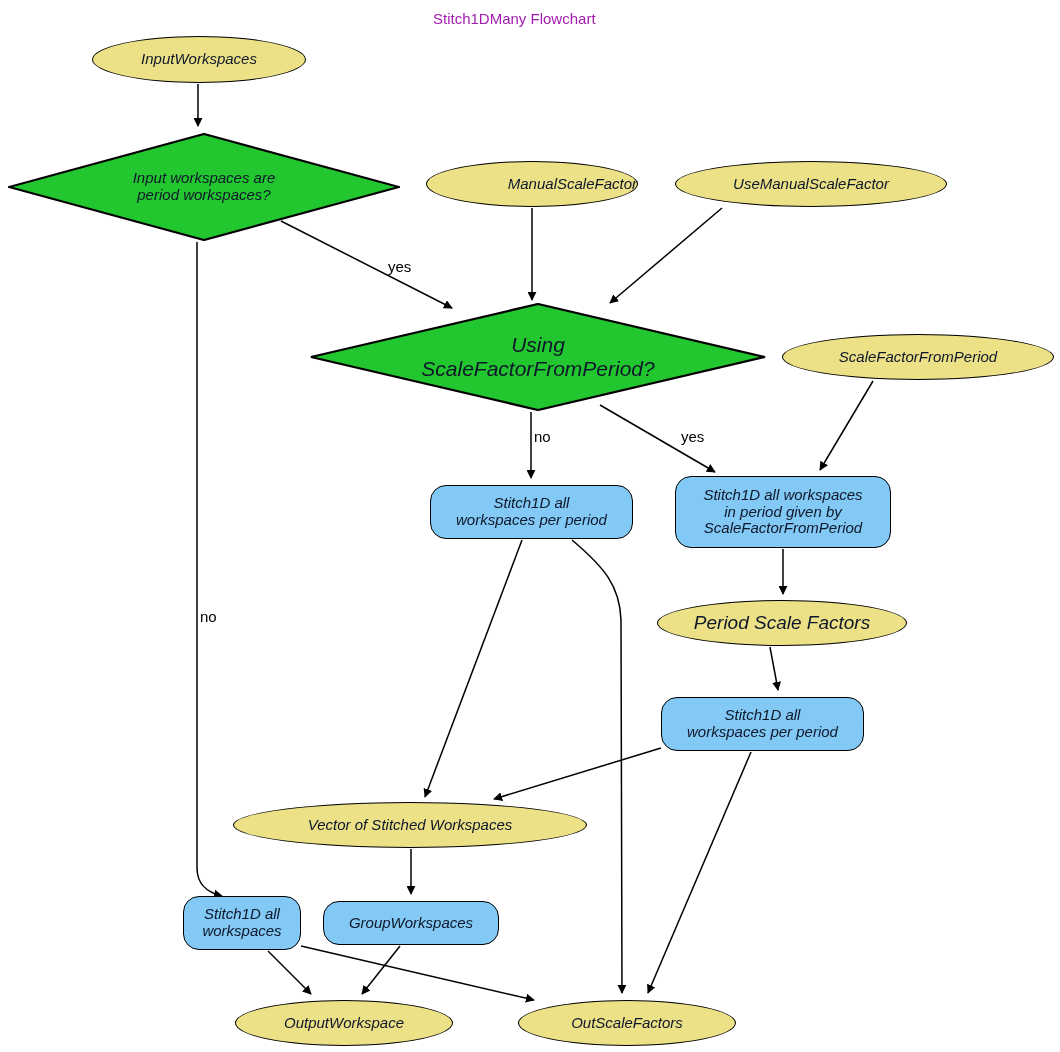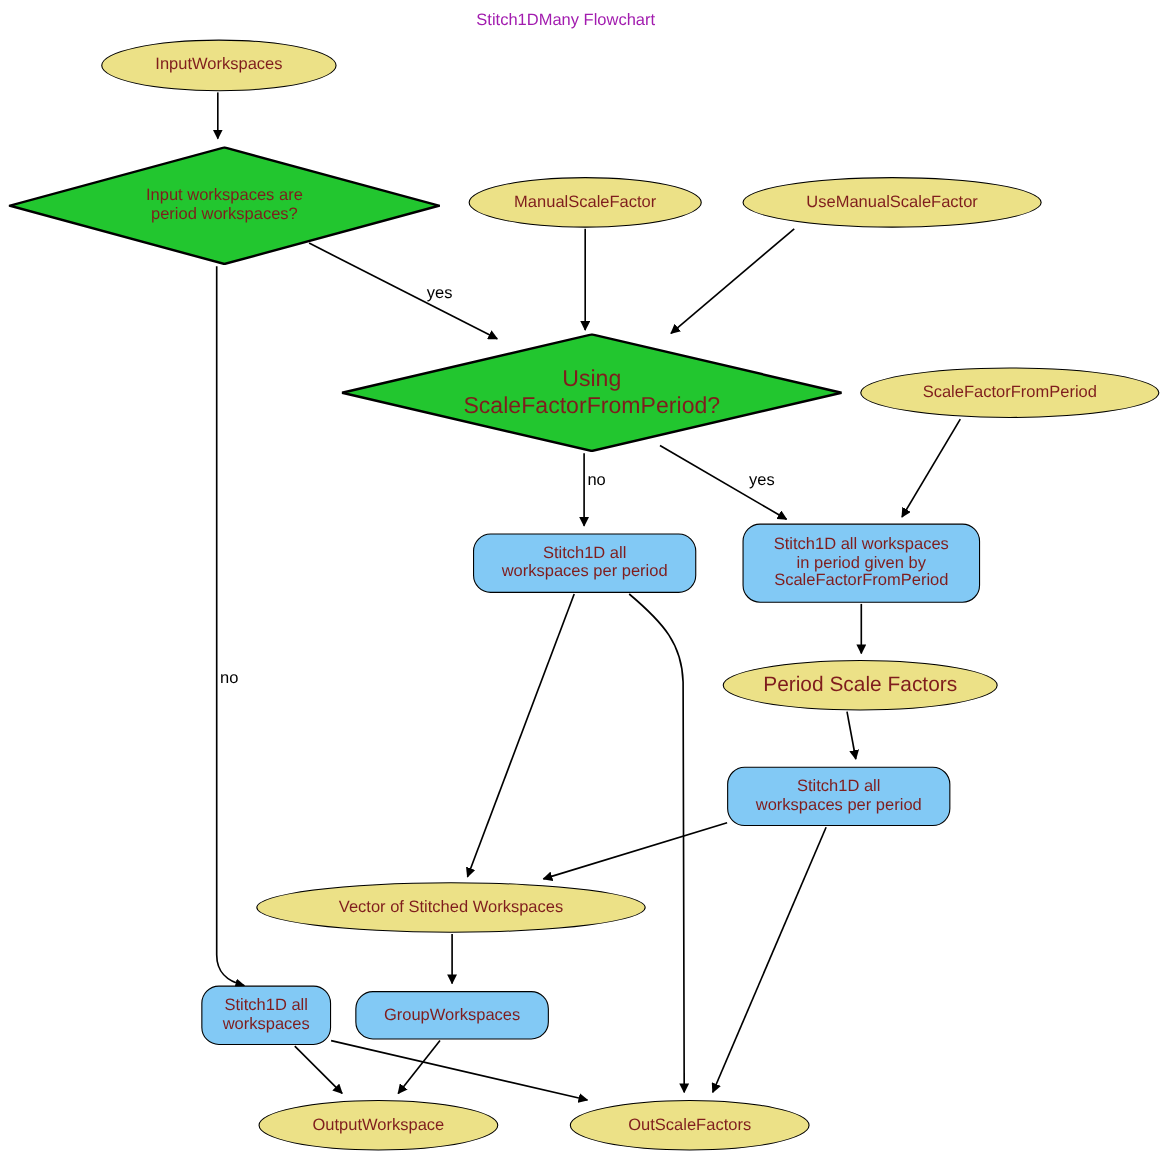--- a/index.html
+++ b/index.html
@@ -1,20 +1,20 @@
 <!DOCTYPE html>
 <html><head>
 <meta charset="utf-8">
 <style>
   html,body{margin:0;padding:0;background:#ffffff;}
   #canvas{position:relative;width:1060px;height:1052px;background:#ffffff;
           font-family:"Liberation Sans","DejaVu Sans",sans-serif;overflow:hidden;}
   #edges{position:absolute;left:0;top:0;width:1060px;height:1052px;}
   .node{position:absolute;display:flex;align-items:center;justify-content:center;
-        text-align:center;color:#7f1d1d;box-sizing:border-box;}
+        text-align:center;color:#0f172a;box-sizing:border-box;font-style:italic;}
   .node .lbl{display:block;line-height:1.12;white-space:pre-line;}
   .ellipse{border:1.3px solid #000000;border-radius:50%;background:#ece187;}
   .diamond{background:transparent;border:none;}
   .diamond .dshape{position:absolute;left:0;top:0;width:100%;height:100%;}
   .diamond .lbl{position:relative;z-index:2;}
   .box{background:#82c9f5;border:1.3px solid #000000;border-radius:16px;}
   .title{position:absolute;color:#a21caf;white-space:nowrap;}
   .elabel{position:absolute;color:#000000;white-space:nowrap;text-align:center;}
 </style>
 </head>
@@ -74,21 +74,21 @@
       <div class="node ellipse" style="left: 92px; top: 36px; width: 214px; height: 47px; font-size: 15px; background: rgb(236, 225, 135);">
         <span class="lbl">InputWorkspaces</span>
       </div>
       <div class="node diamond" style="left: 8px; top: 133px; width: 392px; height: 108px; font-size: 15px;">
         <svg class="dshape" viewBox="0 0 392 108" preserveAspectRatio="none">
           <polygon points="196,1 391,54 196,107 1,54" fill="#22c62f" stroke="#000000" stroke-width="2.2"></polygon>
         </svg>
         <span class="lbl">Input workspaces are
 period workspaces?</span>
       </div>
-      <div class="node ellipse" style="left: 426px; top: 161px; width: 212px; height: 46px; font-size: 15px; background: rgb(236, 225, 135);">
+      <div class="node ellipse" style="left: 426px; top: 161px; width: 212px; height: 46px; font-size: 15px; background: rgb(236, 225, 135); justify-content: flex-end;">
         <span class="lbl">ManualScaleFactor</span>
       </div>
       <div class="node ellipse" style="left: 675px; top: 161px; width: 272px; height: 46px; font-size: 15px; background: rgb(236, 225, 135);">
         <span class="lbl">UseManualScaleFactor</span>
       </div>
       <div class="node diamond" style="left: 310px; top: 303px; width: 456px; height: 108px; font-size: 21px;">
         <svg class="dshape" viewBox="0 0 456 108" preserveAspectRatio="none">
           <polygon points="228,1 455,54 228,107 1,54" fill="#22c62f" stroke="#000000" stroke-width="2.2"></polygon>
         </svg>
         <span class="lbl">Using

